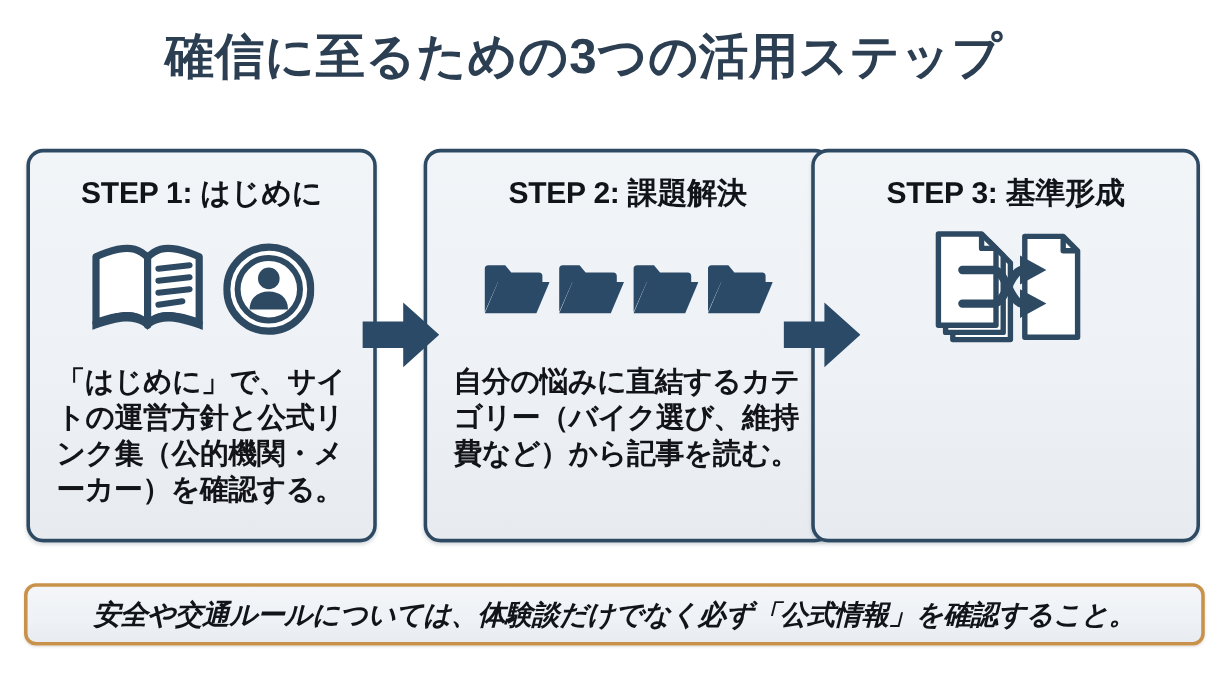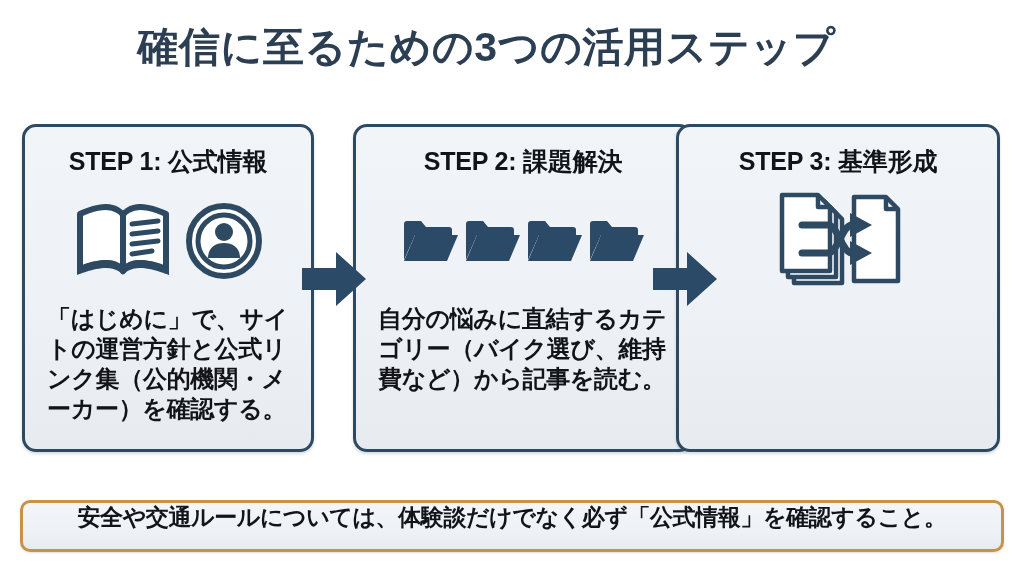--- a/index.html
+++ b/index.html
@@ -104,51 +104,53 @@
     width: 64px;
     height: 62px;
   }
   .arrow-1 { left: 302px; }
   .arrow-2 { left: 653px; }
 
   
   .banner {
     position: absolute;
     left: 20px;
-    top: 500px;
+    top: 486px;
     width: 984px;
     height: 52px;
     box-sizing: border-box;
     border: 3px solid #c8924a;
     border-radius: 10px;
     background: linear-gradient(180deg, #f4f6f9 0%, #eef1f5 60%, #e8ecf1 100%);
     box-shadow: 0 1px 2px rgba(60, 60, 60, 0.16);
     display: flex;
+    align-items: center;
     justify-content: center;
+    font-style: italic;
   }
   .banner-text {
     font-size: 23px;
     line-height: 28px;
     font-weight: 700;
     color: #111418;
     white-space: nowrap;
     letter-spacing: -0.4px;
   }
 </style>
 </head>
 <body>
 
 <div id="slide">
 
   <div class="title">確信に至るための3つの活用ステップ</div>
 
   <div class="cards">
 
     <div class="card card-1">
-      <div class="card-title">STEP 1: 公式情報</div>
+      <div class="card-title">STEP 1: はじめに</div>
 
       <div class="icon-area">
 
         <span>
           <svg width="98" height="78" viewBox="0 0 98 78" fill="none" xmlns="http://www.w3.org/2000/svg">
             <path d="M6 12 C6 12 20 5 32 5 C42 5 48 11 49 13 L49 69 C48 66 42 61 32 61 C20 61 6 67 6 67 Z" fill="#ffffff" stroke="#2e4a63" stroke-width="6" stroke-linejoin="round"></path>
             <path d="M92 12 C92 12 78 5 66 5 C56 5 50 11 49 13 L49 69 C50 66 56 61 66 61 C78 61 92 67 92 67 Z" fill="#ffffff" stroke="#2e4a63" stroke-width="6" stroke-linejoin="round"></path>
             <path d="M58 22 L84 19 M58 32 L84 29 M58 42 L84 39 M58 52 L78 49" stroke="#2e4a63" stroke-width="5" stroke-linecap="round"></path>
             <path d="M3 66 C3 66 20 58 32 58 C42 58 48 63 49 65 C50 63 56 58 66 58 C78 58 95 66 95 66 L95 73 C95 73 78 66 66 66 C56 66 50 71 49 73 C48 71 42 66 32 66 C20 66 3 73 3 73 Z" fill="#2e4a63"></path>
           </svg>

